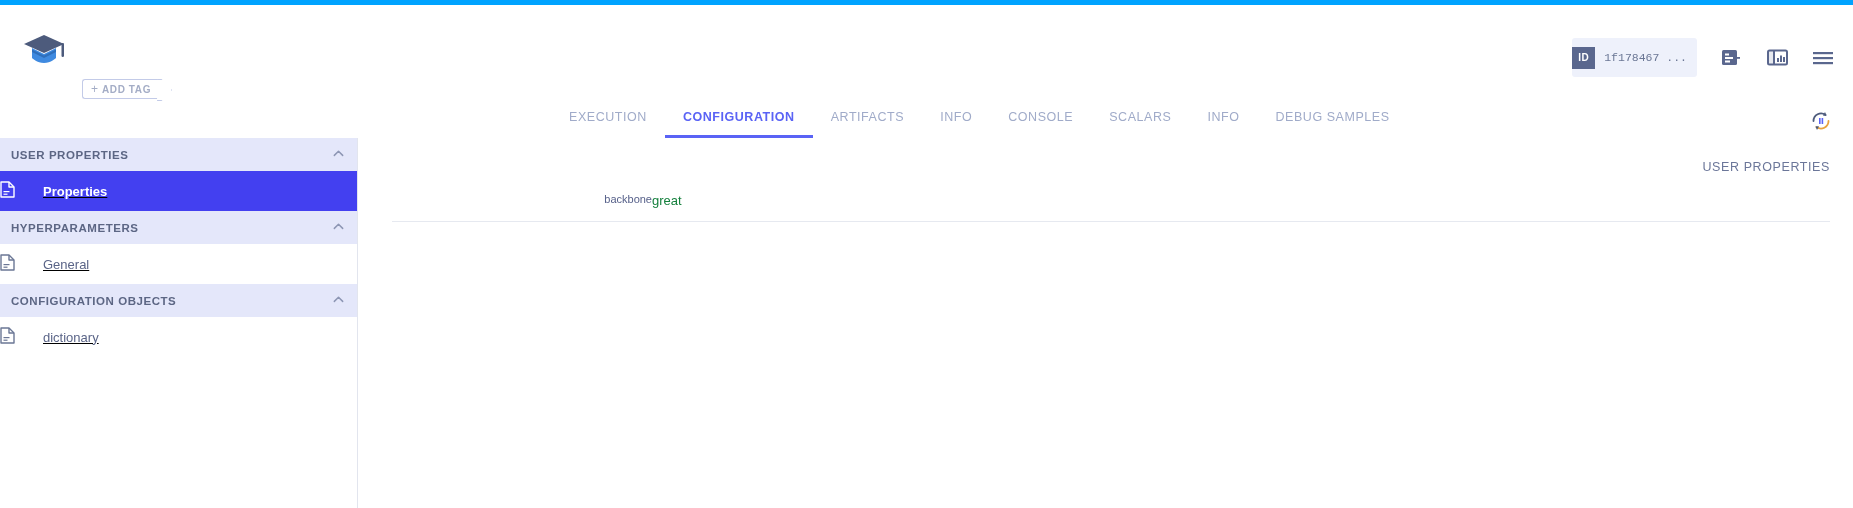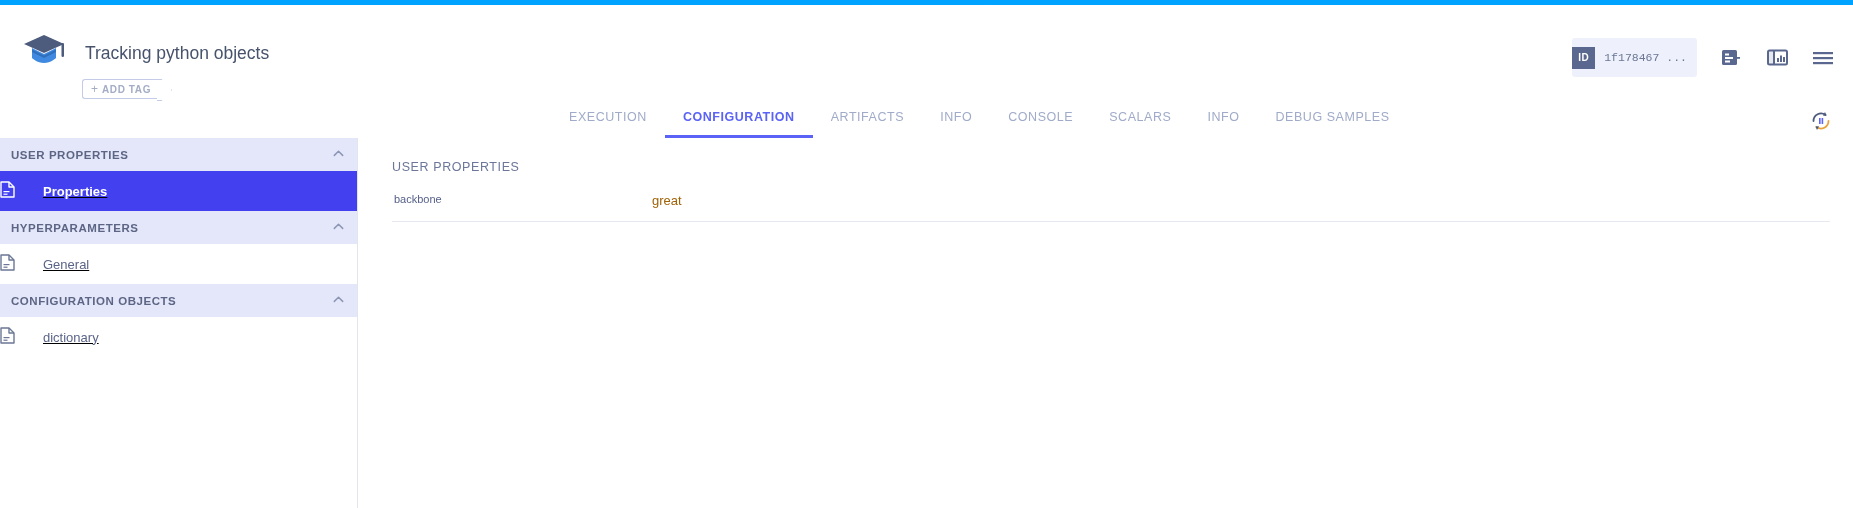--- a/index.html
+++ b/index.html
@@ -204,20 +204,21 @@
     cursor: pointer;
   }
 
   
   .body-area {
     position: absolute;
     top: 138px; left: 0;
     width: 1680px;
     height: 370px;
     background: #ffffff;
+    text-align: right;
   }
 
   .sidebar {
     position: absolute;
     left: 0; top: 0;
     width: 358px;
     height: 370px;
     background: #ffffff;
     border-right: 1px solid #e2e5ee;
     overflow: hidden;
@@ -292,21 +293,21 @@
     border-bottom: 1px solid #e6e9f0;
   }
   .prop-key {
     width: 260px;
     font-size: 11px;
     color: #57618a;
     padding-left: 2px;
   }
   .prop-val {
     font-size: 13px;
-    color: #a16207;
+    color: #15803d;
   }
 </style>
 </head>
 <body>
 
 <div class="top-bar"></div>
 
 <div class="status-banner">
   <span>COMPLETED</span>
 </div>
@@ -315,21 +316,20 @@
 
   <div class="logo">
     <svg width="44" height="40" viewBox="0 0 44 40">
       <path d="M22 4 L42 13 L22 22 L2 13 Z" fill="#4d5b7c"></path>
       <path d="M10 17 L10 27 C10 27 15 32 22 32 C29 32 34 27 34 27 L34 17 L22 23 Z" fill="#3f8ae0"></path>
       <path d="M10 18.5 L22 24.5 L34 18.5 L34 21 L22 27 L10 21 Z" fill="#2f6fbb"></path>
       <rect x="39.5" y="12" width="2.5" height="14" rx="1.2" fill="#4d5b7c"></rect>
     </svg>
   </div>
 
-  <div class="exp-title">Tracking python objects</div>
 
   <div class="add-tag">
     <span class="add-tag-plus">+</span>
     <span class="add-tag-text">ADD TAG</span>
   </div>
 
   <div class="hdr-right">
 
     <div class="id-badge">
       <span class="id-chip">ID</span>

